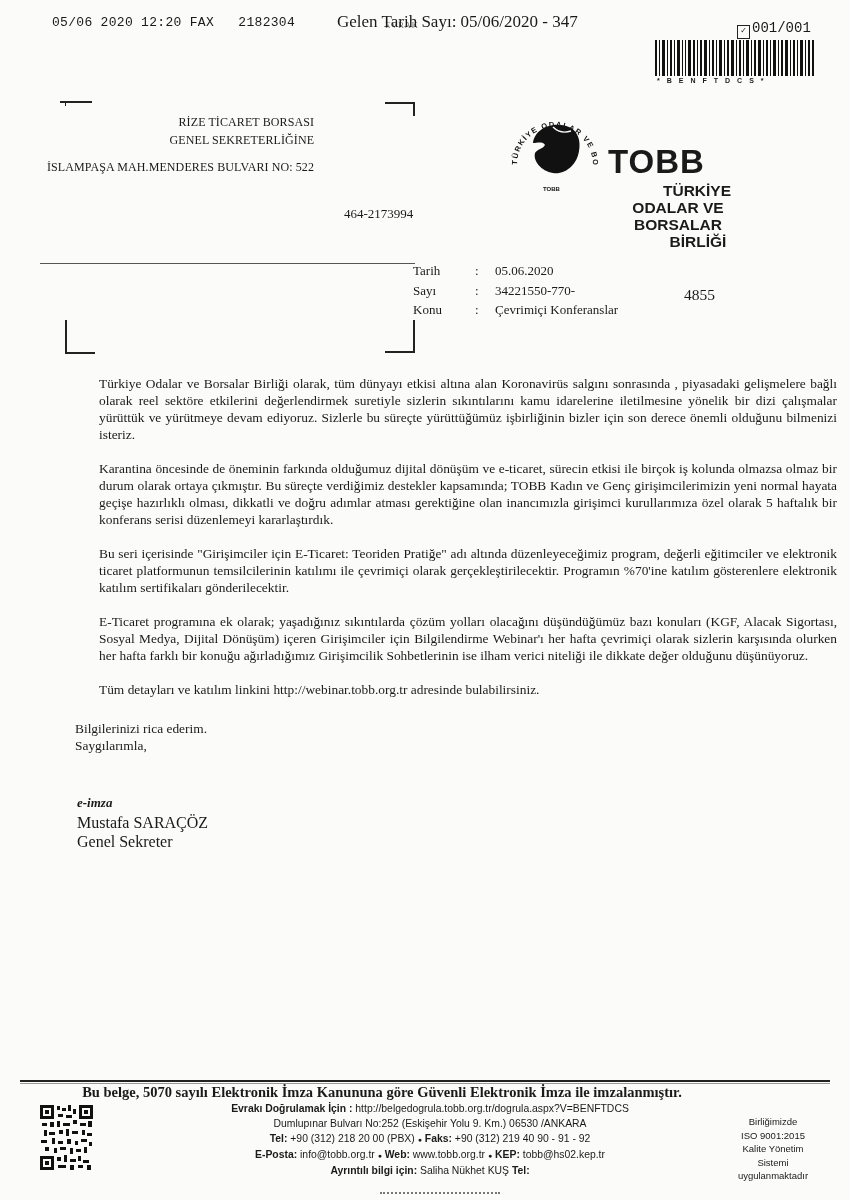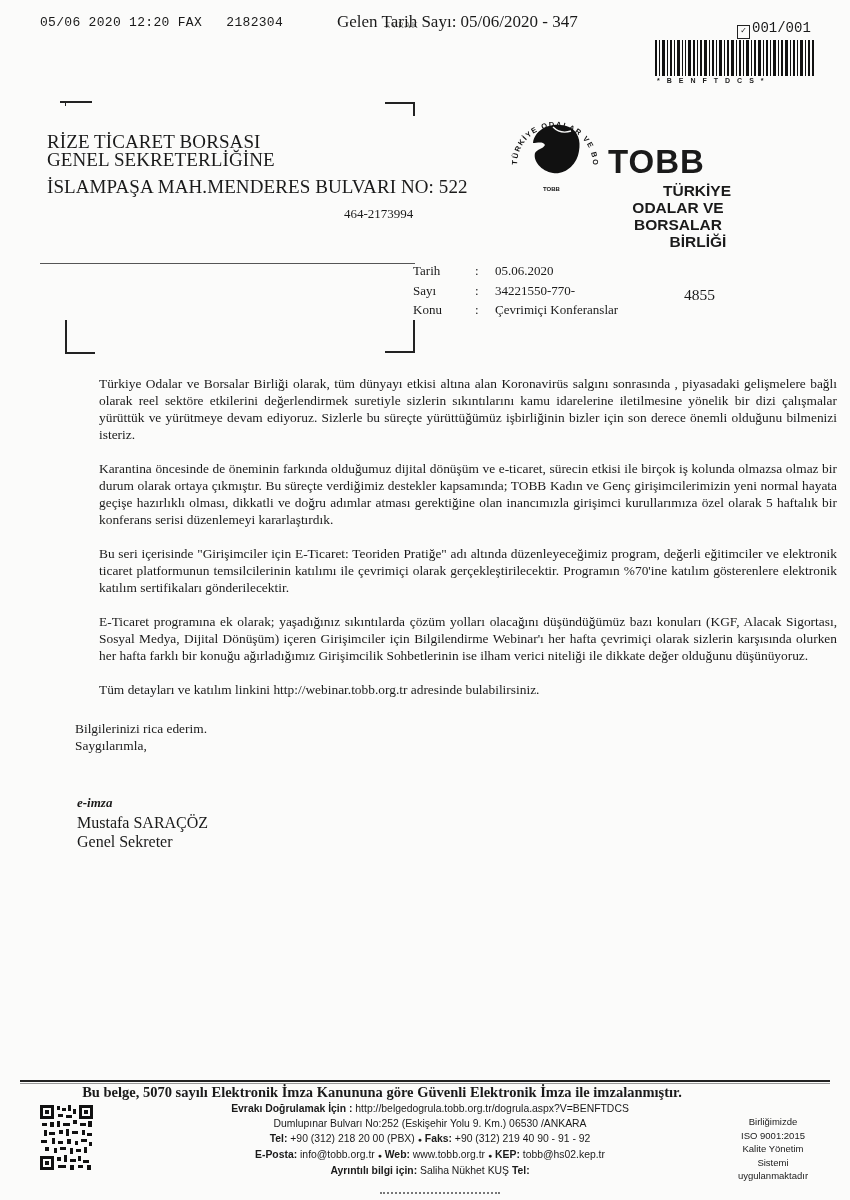--- a/index.html
+++ b/index.html
@@ -6,33 +6,33 @@
   body {
     width:850px; height:1200px; position:relative; overflow:hidden;
     background:#fbfbfa; color:#1a1a1a;
     font-family:"Liberation Serif", serif;
   }
   .abs { position:absolute; }
   .mono { font-family:"Liberation Mono", monospace; }
   .serif { font-family:"Liberation Serif", serif; }
 
   
-  #fax-header { left:40px; top:15px; font-size:13px; letter-spacing:0.3px; }
+  #fax-header { left:52px; top:15px; font-size:13px; letter-spacing:0.3px; }
   #incoming-stamp { left:337px; top:12px; font-size:17px; }
   #evrak-overlay { left:385px; top:20px; font-size:9px; opacity:0.6; letter-spacing:0.5px; }
   #page-counter { left:737px; top:20px; font-size:14px; }
   #page-counter .icon { display:inline-block; width:11px; height:12px; border:1px solid #222; margin-right:2px; position:relative; top:1px; font-size:9px; line-height:11px; text-align:center; }
   #barcode { left:655px; top:40px; width:160px; height:36px; }
   #barcode-label { left:657px; top:77px; width:160px; font-size:7px; letter-spacing:7px; font-family:"Liberation Sans", sans-serif; font-weight:bold; }
 
   
   .mark { position:absolute; background:#222; }
 
   
-  #recipient { left:47px; top:133px; font-size:19px; line-height:18px; letter-spacing:0.1px; }
+  #recipient { left:47px; top:113px; font-size:12px; line-height:18px; letter-spacing:0.1px;text-align:right; }
   #recipient .blk { margin-bottom:9px; }
   #recipient-phone { left:344px; top:206px; font-size:13px; }
 
   
   #logo-emblem { left:503px; top:103px; width:104px; height:96px; }
   #logo-tobb { left:608px; top:143px; font-family:"Liberation Sans", sans-serif; font-weight:bold; font-size:33px; letter-spacing:1px; }
   #logo-sub { left:588px; top:182px; font-family:"Liberation Sans", sans-serif; font-weight:bold; font-size:15.5px; line-height:17px; text-align:center; width:180px; }
 
   
   #meta { left:413px; top:261px; font-size:13px; line-height:19.5px; }

